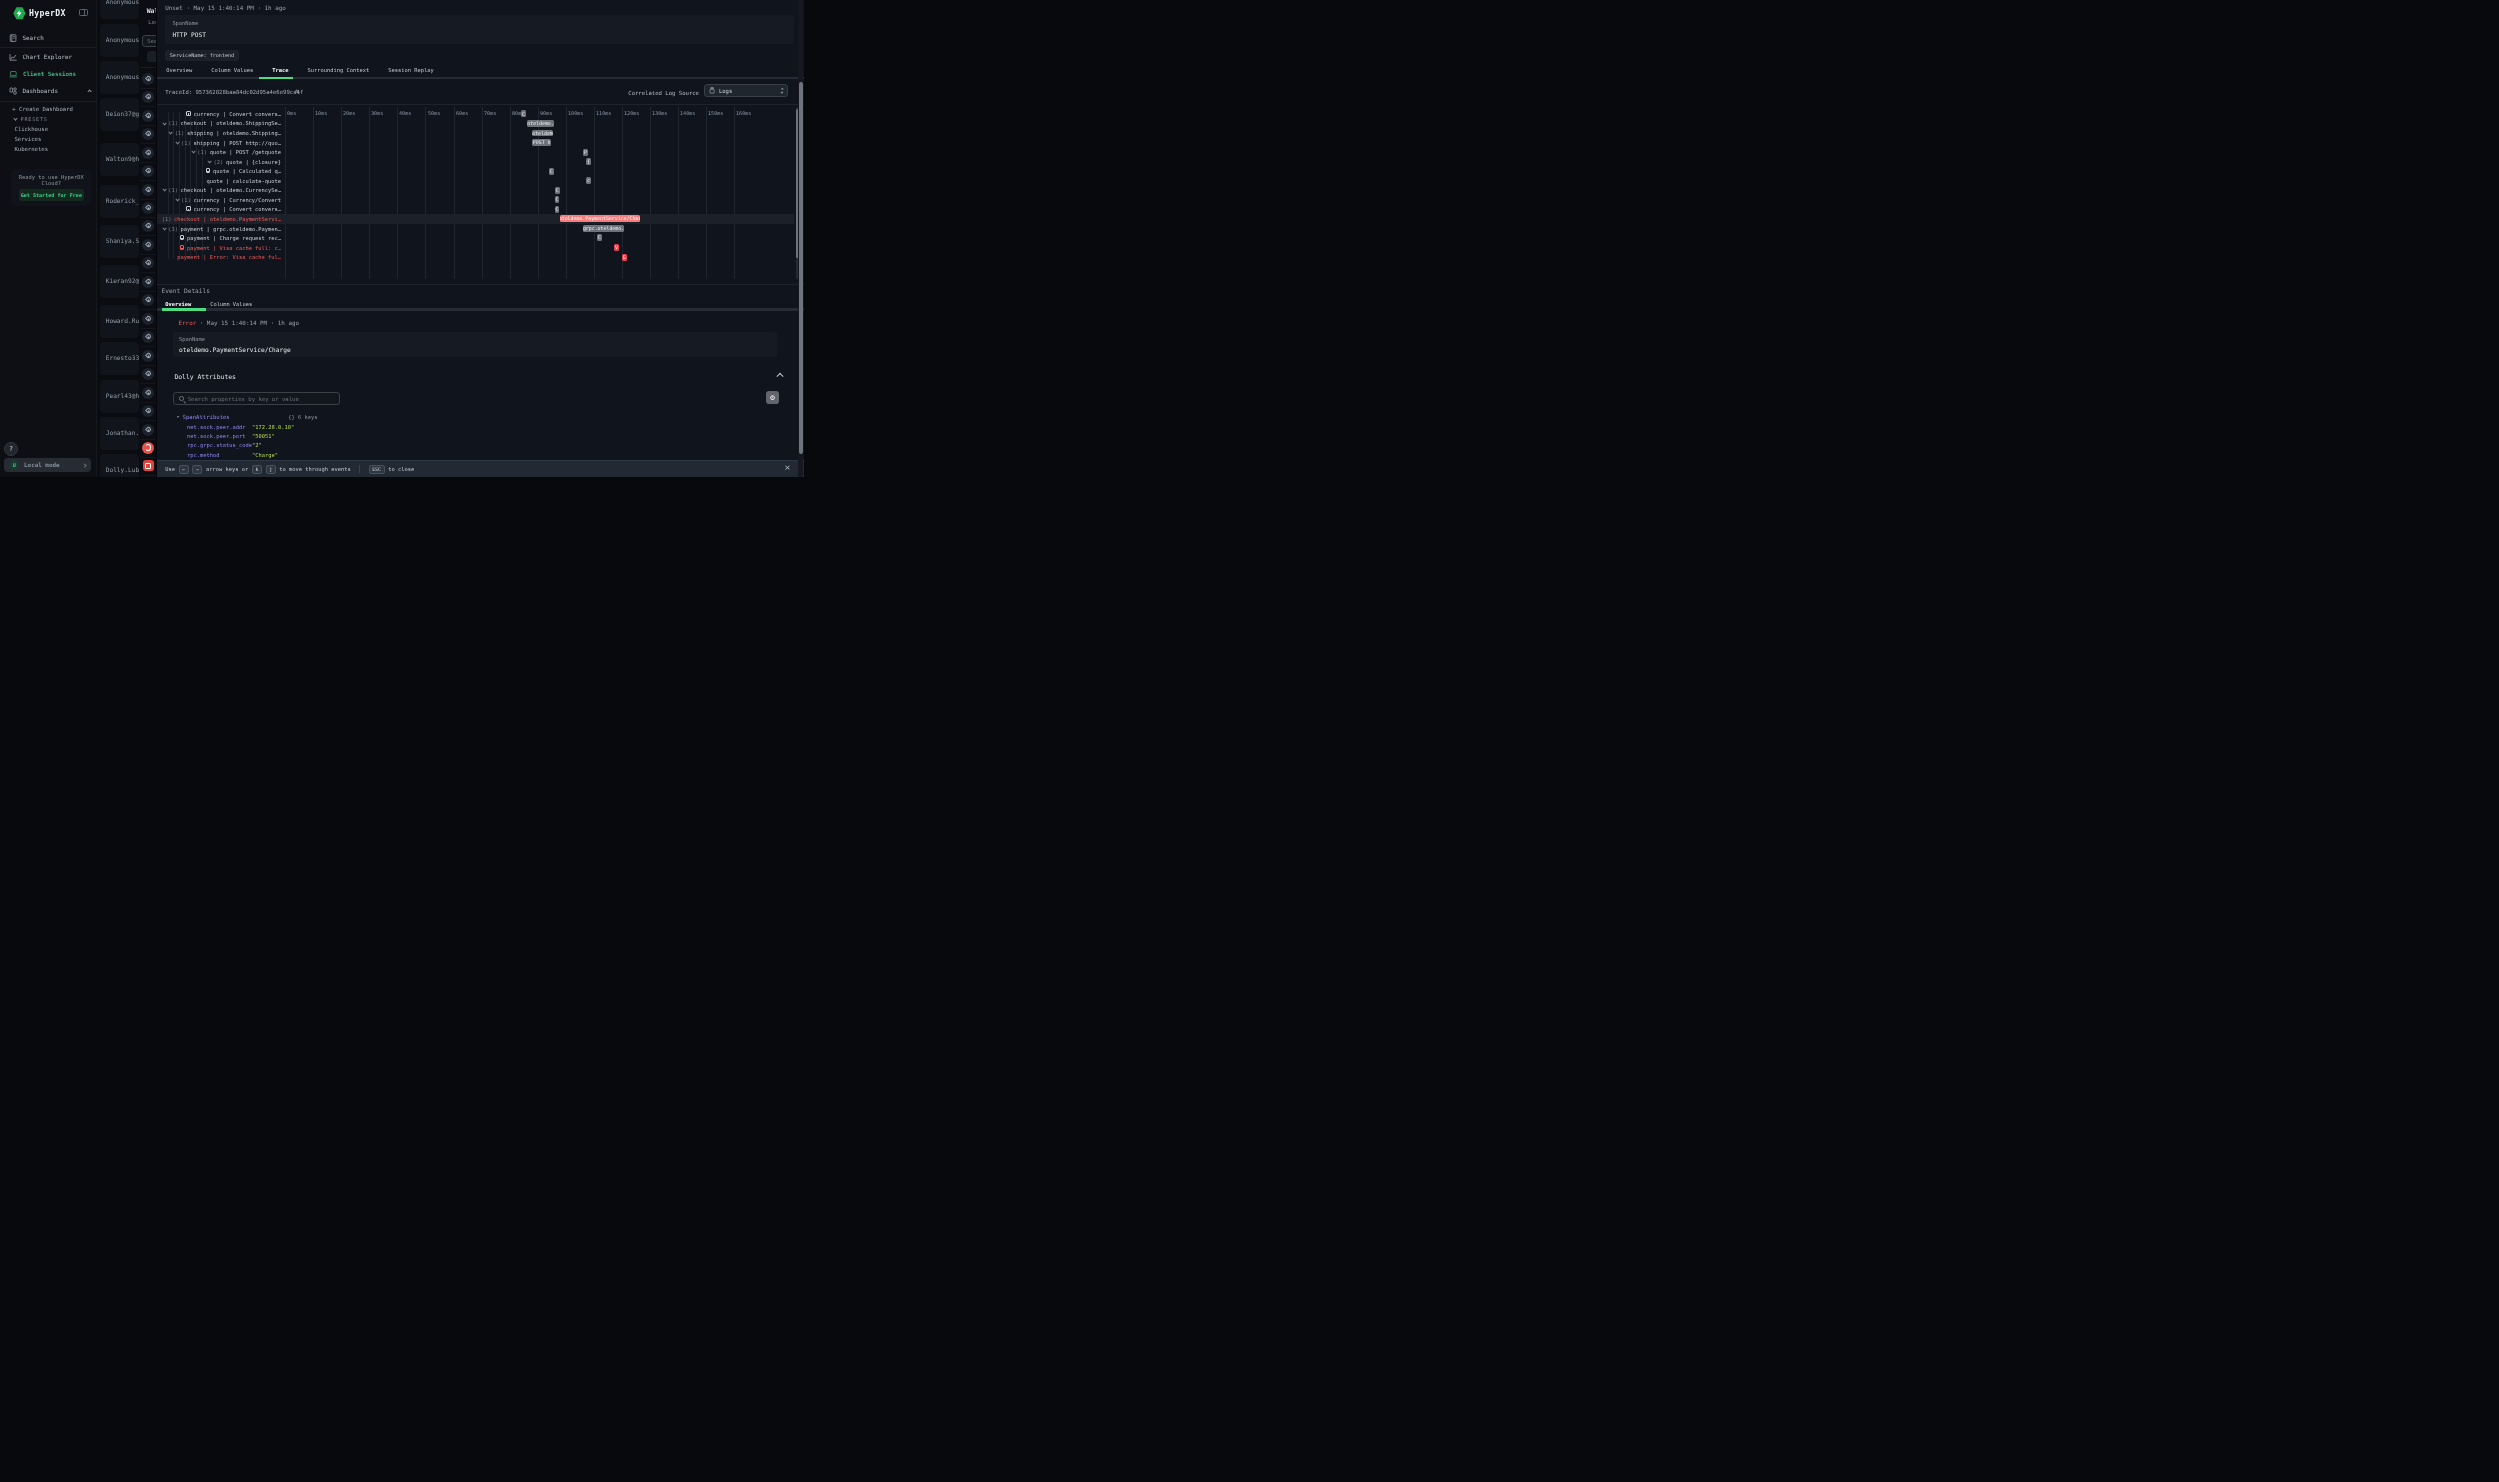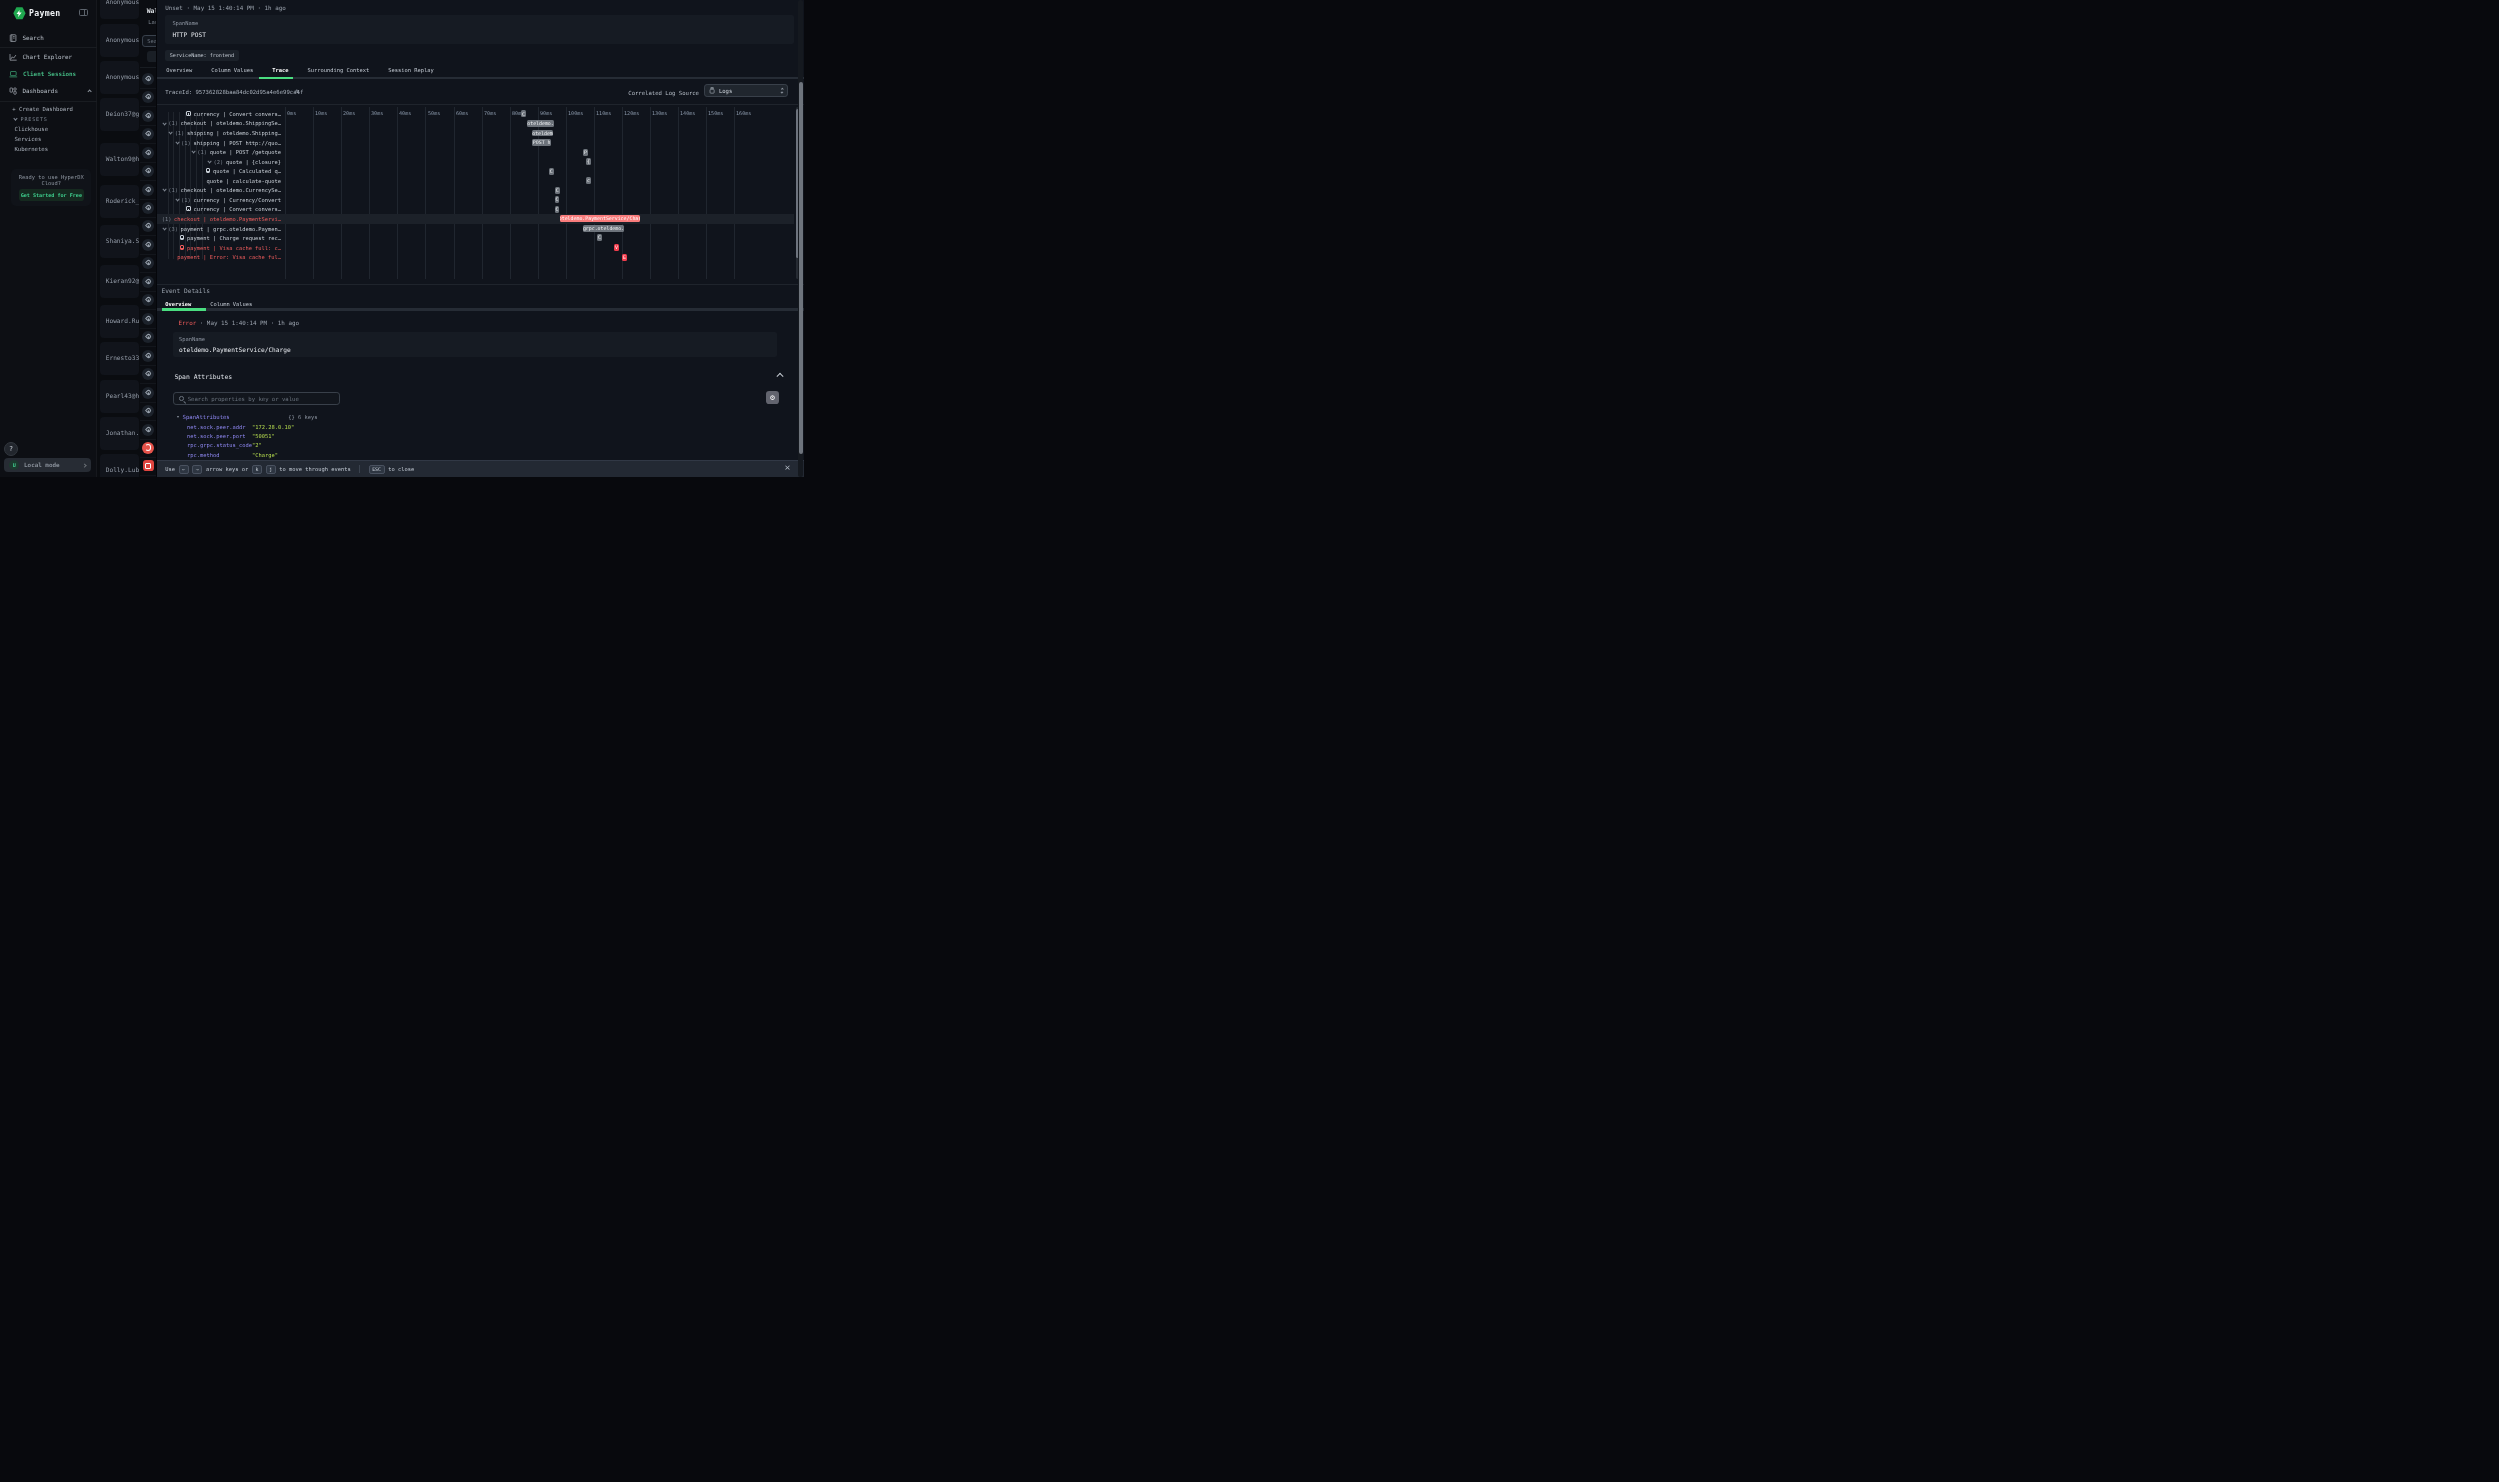--- a/index.html
+++ b/index.html
@@ -152,21 +152,21 @@
 
 <div id="app">
 
   <aside class="sidebar">
     <div class="logo-row">
       <div class="logo-hex">
         <svg width="6.2" height="7.2" viewBox="0 0 12 14">
             <polygon points="7,0 1,8 5,8 4,14 11,5 6.5,5" fill="#fff"></polygon>
           </svg>
       </div>
-      <div class="logo-text">Paymen</div>
+      <div class="logo-text">HyperDX</div>
       <div class="collapse-btn"></div>
     </div>
 
     <div class="side-item" style="top:32px">
       <svg width="8.2" height="8.2" viewBox="0 0 16 16" fill="none" stroke="#b9c0c9" stroke-width="1.3">
         <rect x="2.5" y="1.5" width="11" height="13" rx="1.5"></rect>
           <line x1="5.5" y1="1.5" x2="5.5" y2="14.5"></line>
           <line x1="8" y1="5" x2="11" y2="5"></line>
           <line x1="8" y1="8" x2="11" y2="8"></line>
         </svg>
@@ -562,21 +562,21 @@
 
     <div class="err-line">
       <span class="sev">Error</span>
       <span class="meta">· May 15 1:40:14 PM · 1h ago</span>
     </div>
     <div class="ev-card">
       <div class="flabel">SpanName</div>
       <div class="fvalue">oteldemo.PaymentService/Charge</div>
     </div>
 
-    <div class="attr-heading">Span Attributes</div>
+    <div class="attr-heading">Dolly Attributes</div>
     <div class="attr-collapse"></div>
     <div class="attr-search">
       <span class="mag"></span>
       <input placeholder="Search properties by key or value" style="">
     </div>
     <div class="gear-btn">⚙</div>
 
     <div class="attr-root">
       <span class="attr-caret"></span>
       <span class="root-key">SpanAttributes</span>

